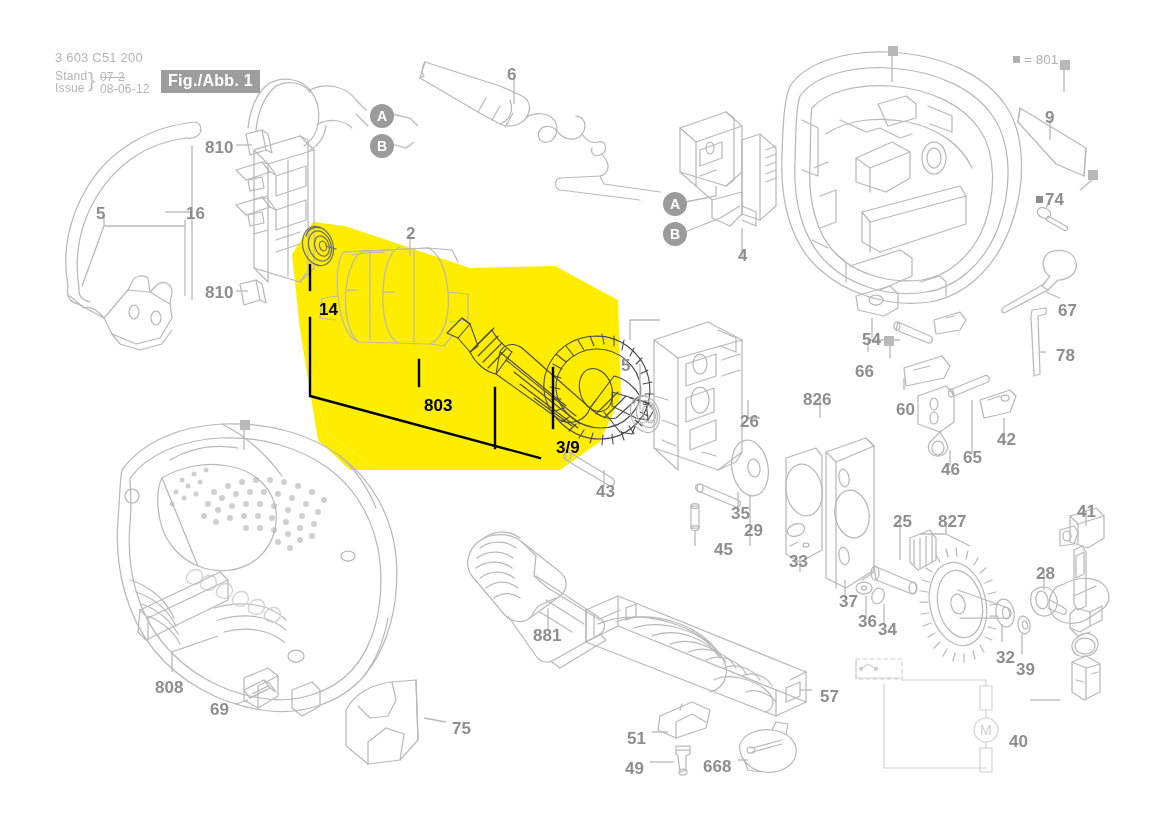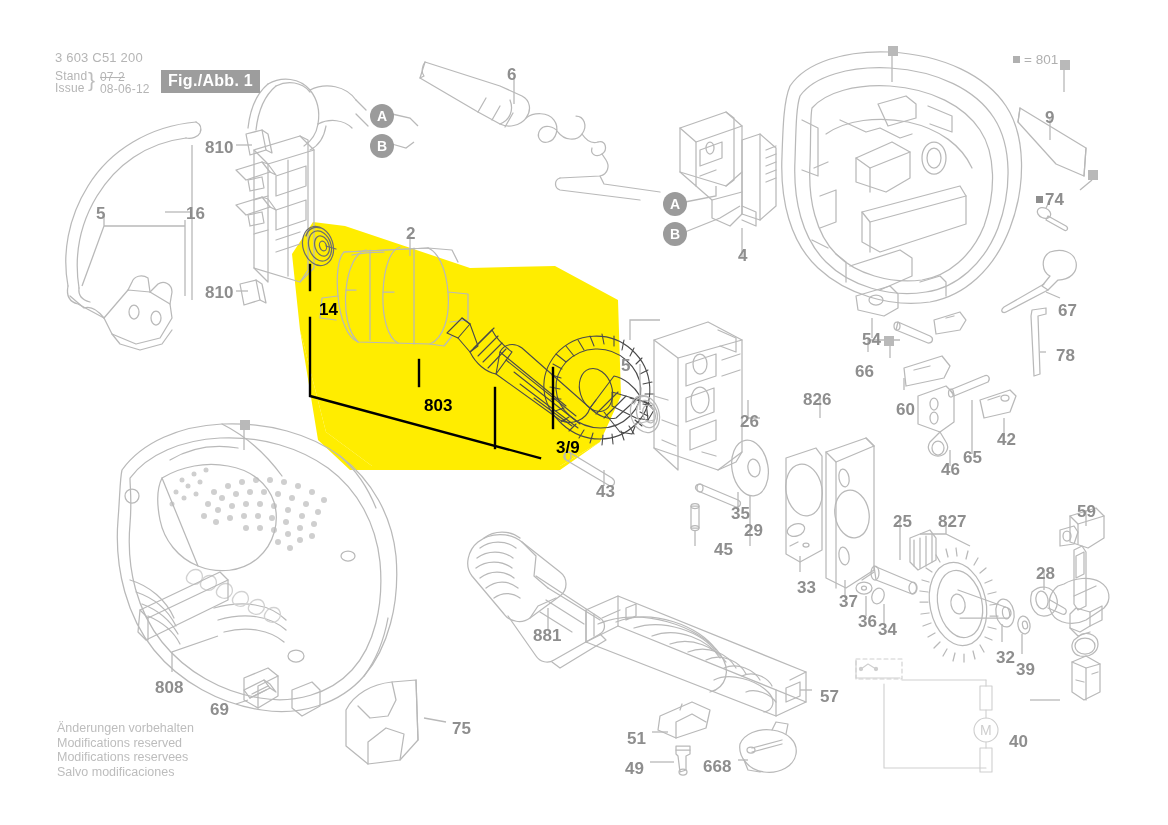--- a/index.html
+++ b/index.html
@@ -695,59 +695,55 @@
   <div class="hdr" id="issue-lbl">Issue</div>
   <div class="hdr" id="brace">}</div>
   <div class="hdr" id="date-old">07-2</div>
   <div class="hdr" id="date-new">08-06-12</div>
   <div id="figbadge">Fig./Abb. 1</div>
 
   <div id="legend">
     <span class="sq"></span><span>= 801</span>
   </div>
 
-  <div id="disclaimer">Änderungen vorbehalten
-Modifications reserved
-Modifications reservees
-Salvo modificaciones</div>
 
   <div id="labels-host">
       <div class="pn" style="left: 96px; top: 204px;">5</div>
       <div class="pn" style="left: 146px; top: 204px; margin-left: 40px;">16</div>
       <div class="pn" style="left: 205px; top: 138px;">810</div>
       <div class="pn" style="left: 205px; top: 283px;">810</div>
       <div class="pn-y" style="left: 299px; top: 300px;">14</div>
       <div class="pn" style="left: 406px; top: 224px;">2</div>
       <div class="pn-y" style="left: 404px; top: 396px;">803</div>
       <div class="pn-y" style="left: 536px; top: 438px;">3/9</div>
       <div class="pn" style="left: 507px; top: 65px;">6</div>
       <div class="pn" style="left: 738px; top: 246px;">4</div>
       <div class="pn" style="left: 621px; top: 356px;">5</div>
       <div class="pn" style="left: 596px; top: 482px;">43</div>
       <div class="pn" style="left: 692px; top: 540px; margin-left: 22px;">45</div>
       <div class="pn" style="left: 731px; top: 504px;">35</div>
       <div class="pn" style="left: 744px; top: 521px;">29</div>
-      <div class="pn" style="left: 789px; top: 578px; margin-left: 8px;">33</div>
+      <div class="pn" style="left: 789px; top: 552px;">33</div>
       <div class="pn" style="left: 839px; top: 592px;">37</div>
       <div class="pn" style="left: 858px; top: 612px;">36</div>
       <div class="pn" style="left: 878px; top: 620px;">34</div>
       <div class="pn" style="left: 740px; top: 412px;">26</div>
       <div class="pn" style="left: 803px; top: 390px;">826</div>
       <div class="pn" style="left: 893px; top: 512px;">25</div>
       <div class="pn" style="left: 862px; top: 330px;">54</div>
       <div class="pn" style="left: 855px; top: 362px;">66</div>
       <div class="pn" style="left: 896px; top: 400px;">60</div>
       <div class="pn" style="left: 941px; top: 460px;">46</div>
       <div class="pn" style="left: 963px; top: 448px;">65</div>
       <div class="pn" style="left: 997px; top: 430px;">42</div>
       <div class="pn" style="left: 1056px; top: 346px;">78</div>
       <div class="pn" style="left: 1058px; top: 292px; margin-top: 9px;">67</div>
       <div class="pn sq" style="left: 1036px; top: 190px;">74</div>
       <div class="pn" style="left: 1045px; top: 108px;">9</div>
-      <div class="pn" style="left: 1077px; top: 502px;">59</div>
+      <div class="pn" style="left: 1077px; top: 502px;">41</div>
       <div class="pn" style="left: 1036px; top: 564px;">28</div>
       <div class="pn" style="left: 938px; top: 512px;">827</div>
       <div class="pn" style="left: 996px; top: 648px;">32</div>
       <div class="pn" style="left: 1016px; top: 660px;">39</div>
       <div class="pn" style="left: 1009px; top: 696px; margin-top: 36px;">40</div>
       <div class="pn" style="left: 820px; top: 687px;">57</div>
       <div class="pn" style="left: 627px; top: 729px;">51</div>
       <div class="pn" style="left: 625px; top: 759px;">49</div>
       <div class="pn" style="left: 703px; top: 757px;">668</div>
       <div class="pn" style="left: 533px; top: 626px;">881</div>

